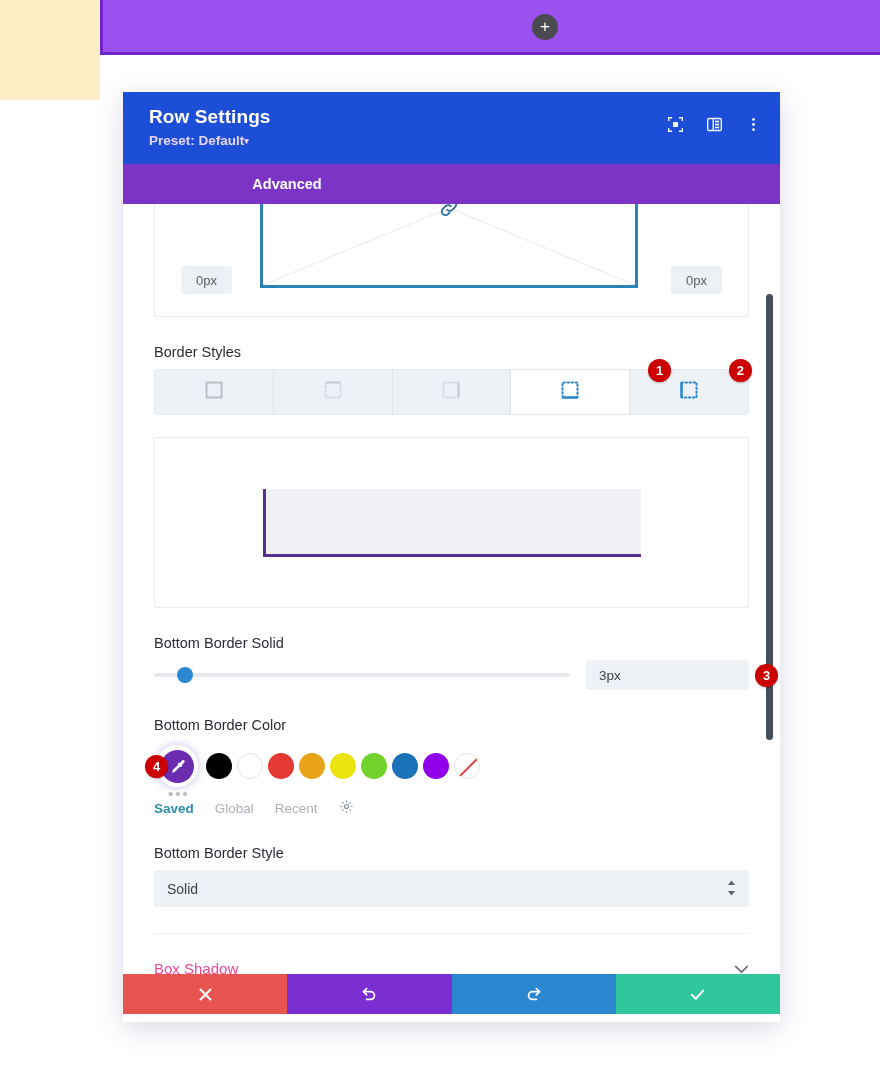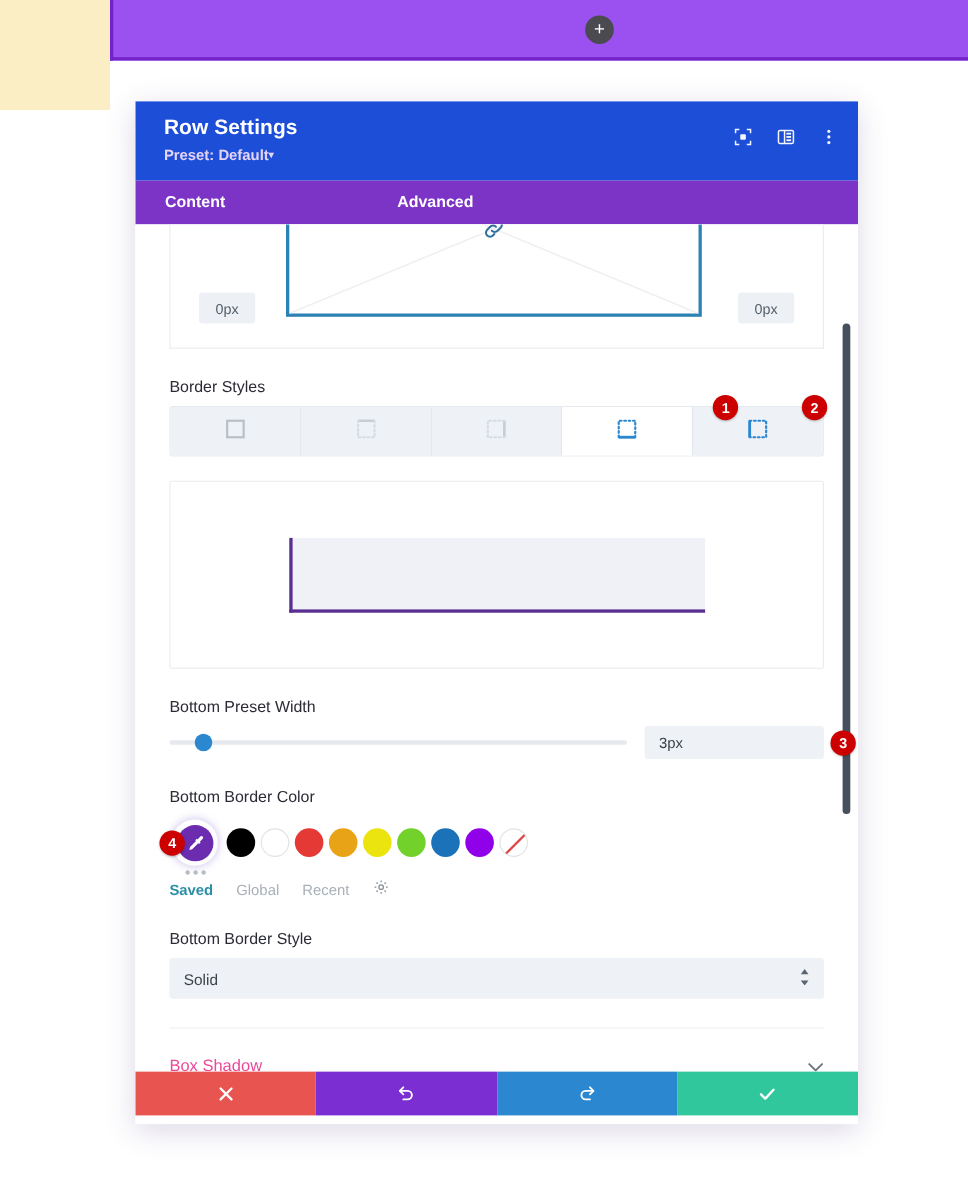--- a/index.html
+++ b/index.html
@@ -323,21 +323,20 @@
           <svg viewBox="0 0 20 20" fill="#ffffff">
             <circle cx="10" cy="4" r="1.7"></circle>
               <circle cx="10" cy="10" r="1.7"></circle>
               <circle cx="10" cy="16" r="1.7"></circle>
           </svg>
         </span>
       </div>
     </div>
 
     <div class="tabs">
-      <div class="tab">Content</div>
       <div class="tab active">Design</div>
       <div class="tab">Advanced</div>
     </div>
 
     <div class="modal-scroll">
 
       <div class="scrollbar-track">
         <div class="scrollbar-thumb"></div>
       </div>
 
@@ -410,21 +409,21 @@
               </svg>
             </span>
             <div class="badge" style="right:-4px; top:-11px;">2</div>
           </div>
         </div>
 
         <div class="preview-wrap">
           <div class="preview-box"></div>
         </div>
 
-        <div class="field-label">Bottom Preset Width</div>
+        <div class="field-label">Bottom Border Solid</div>
 
         <div class="slider-row">
           <div class="slider-track">
             <div class="slider-thumb"></div>
           </div>
           <div class="num-field">
             <span>3px</span>
             <div class="badge" style="right:-29px; top:4px;">3</div>
           </div>
         </div>

